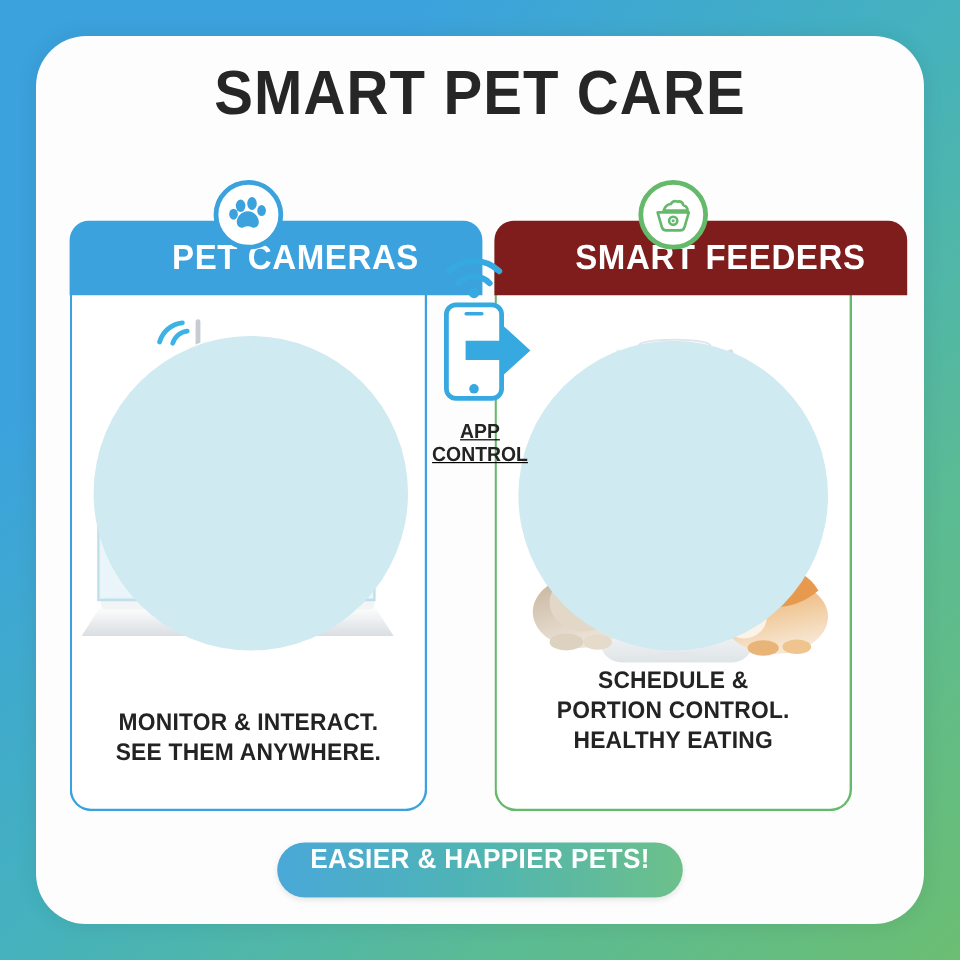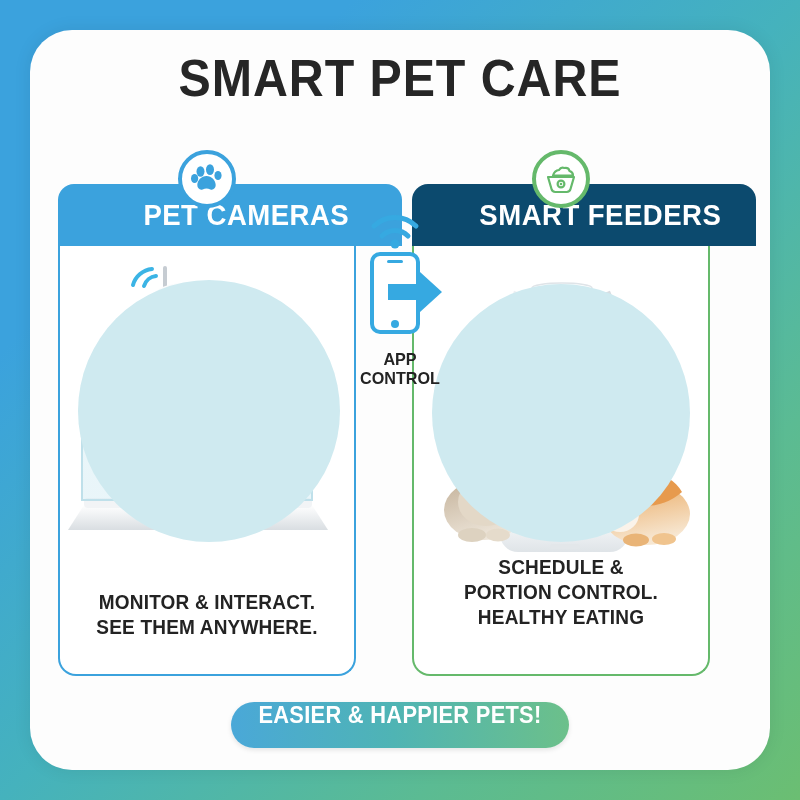--- a/index.html
+++ b/index.html
@@ -73,21 +73,21 @@
     top: -2px;
     width: 344px;
     height: 62px;
     border-radius: 16px 16px 0 0;
     display: flex;
     align-items: center;
     justify-content: center;
     padding-left: 32px;
   }
   .panel.left  .panel-header { background: #3ba2dd; }
-  .panel.right .panel-header { background: #0c4a6e; }
+  .panel.right .panel-header { background: #7f1d1d; }
 
   .panel-header-text {
     color: #ffffff;
     font-size: 29px;
     font-weight: bold;
     letter-spacing: 0.5px;
     font-family: "Liberation Sans Narrow", "Liberation Sans", sans-serif;
     transform: scaleX(0.95);
     white-space: nowrap;
   }
@@ -142,20 +142,21 @@
   }
   .panel.right .caption { bottom: 44px; }
 
   
   #app-control {
     position: absolute;
     left: 326px;
     top: 178px;
     width: 88px;
     text-align: center;
+    text-decoration: underline;
   }
   #app-control .ac-icon { height: 140px; position: relative; }
   #app-control .ac-label {
     margin-top: 2px;
     font-size: 17px;
     line-height: 19px;
     font-weight: bold;
     color: #232323;
     font-family: "Liberation Sans Narrow", "Liberation Sans", sans-serif;
     transform: scaleX(0.95);

